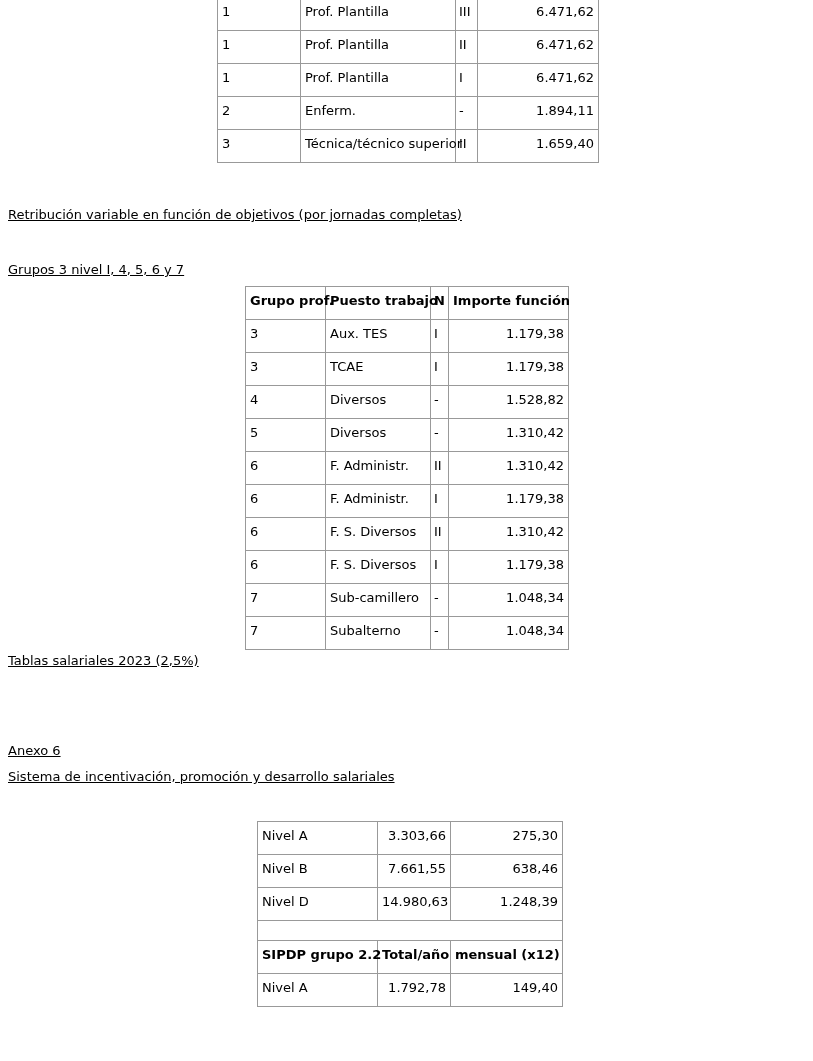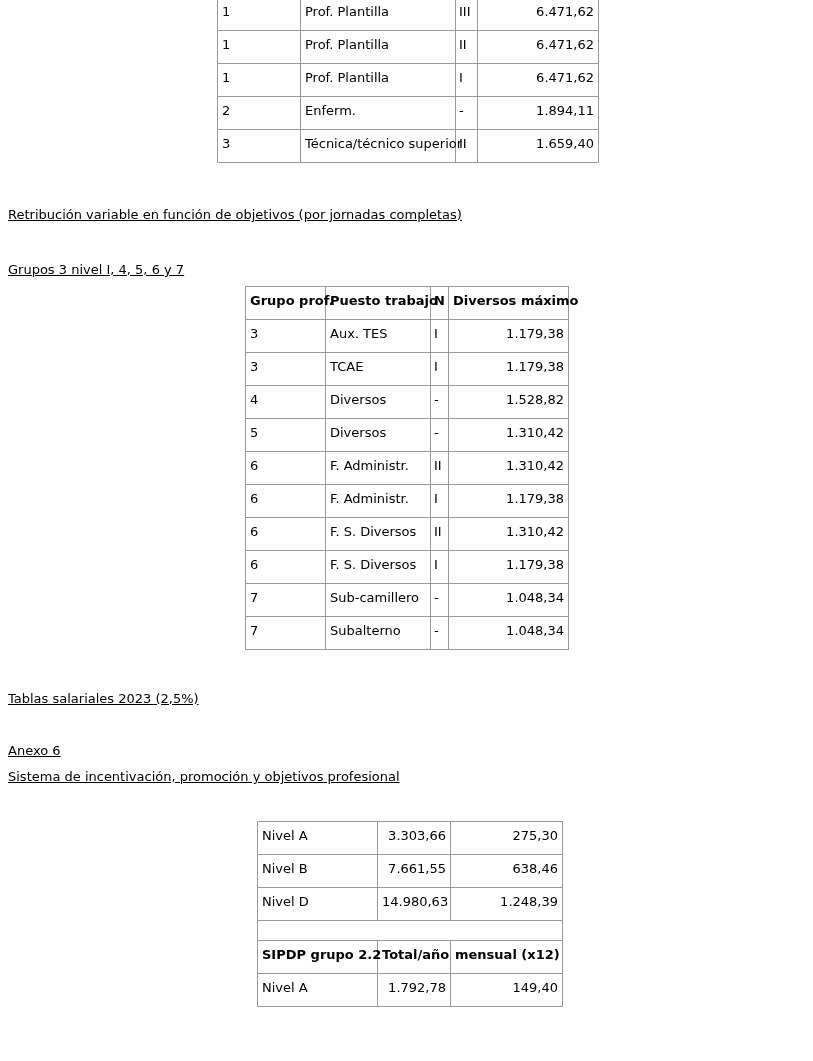--- a/index.html
+++ b/index.html
@@ -40,21 +40,21 @@
   table.doc td.num { text-align: right; }
   table.doc td.ncol, table.doc th.ncol { padding-left: 3px; padding-right: 0; }
   table.doc tr.spacer td { height: 20px; padding: 0; }
 
   #intro-table   { left: 217px; top: -3px;  width: 381px; }
   #objetivos-table { left: 245px; top: 286px; width: 323px; }
   #sipdp-table   { left: 257px; top: 821px; width: 305px; }
 
   #p-retribucion { top: 207px; }
   #p-grupos      { top: 235px; margin-top: 27px; }
-  #p-tablas      { top: 691px; }
+  #p-tablas      { top: 653px; }
   #p-anexo       { top: 743px; }
   #p-sistema     { top: 769px; }
 </style>
 </head>
 <body>
 
 <table class="doc" id="intro-table">
   <colgroup>
     <col style="width:83px">
       <col style="width:155px">
@@ -103,21 +103,21 @@
     <col style="width:80px">
       <col style="width:105px">
       <col style="width:18px">
       <col style="width:120px">
   </colgroup>
   <tbody>
     <tr>
       <th>Grupo prof.</th>
       <th>Puesto trabajo</th>
       <th class="ncol">N</th>
-      <th>Diversos máximo</th>
+      <th>Importe función</th>
     </tr>
     <tr>
       <td>3</td>
       <td>Aux. TES</td>
       <td class="ncol">I</td>
       <td class="num">1.179,38</td>
     </tr>
     <tr>
       <td>3</td>
       <td>TCAE</td>
@@ -170,21 +170,21 @@
       <td>7</td>
       <td>Subalterno</td>
       <td class="ncol">-</td>
       <td class="num">1.048,34</td>
     </tr>
   </tbody>
 </table>
 
 <div class="para" id="p-tablas">Tablas salariales 2023 (2,5%)</div>
 <div class="para" id="p-anexo">Anexo 6</div>
-<div class="para" id="p-sistema">Sistema de incentivación, promoción y objetivos profesional</div>
+<div class="para" id="p-sistema">Sistema de incentivación, promoción y desarrollo salariales</div>
 
 <table class="doc" id="sipdp-table">
   <colgroup>
     <col style="width:120px">
       <col style="width:73px">
       <col style="width:112px">
   </colgroup>
   <tbody>
     <tr>
       <td>Nivel A</td>

